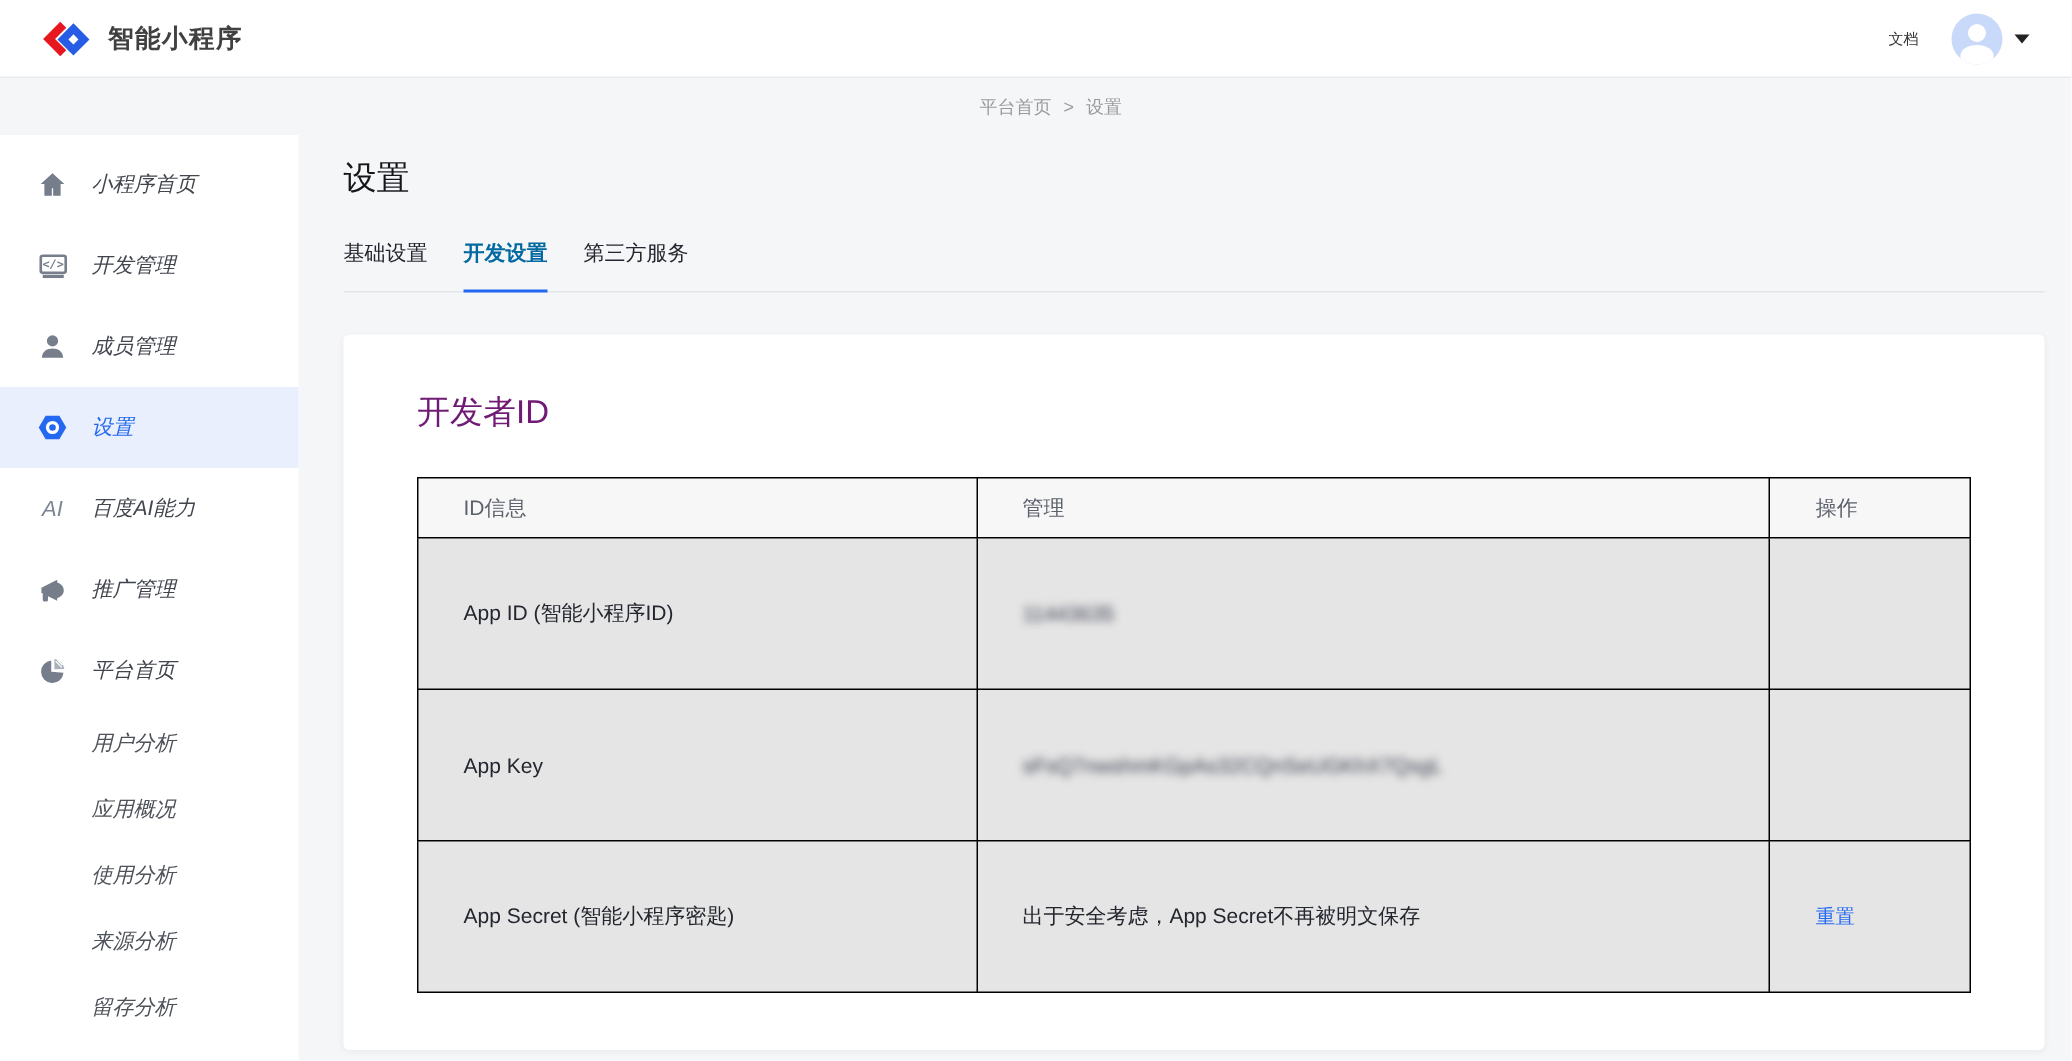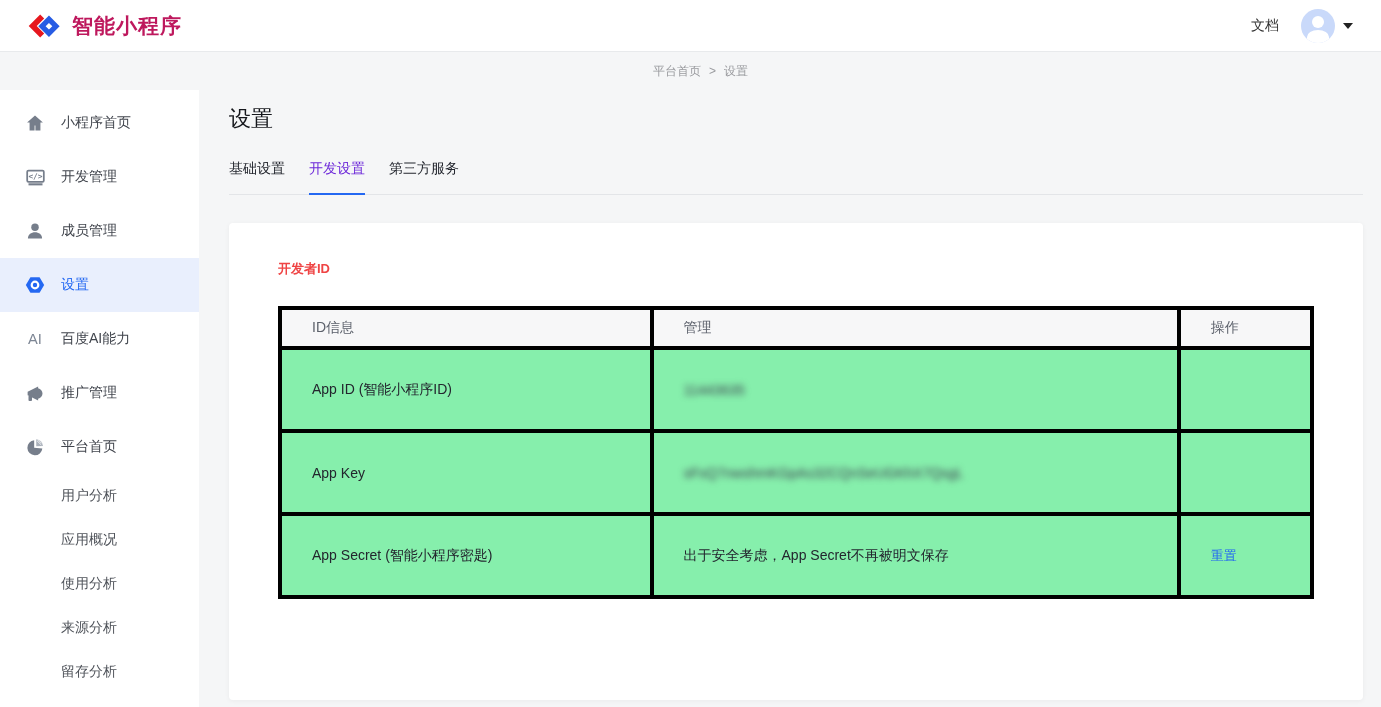--- a/index.html
+++ b/index.html
@@ -12,23 +12,23 @@
   }
 
   
   .topbar {
     position: absolute; top: 0; left: 0; right: 0; height: 52px;
     background: #ffffff; border-bottom: 1px solid #e8eaec;
     display: flex; align-items: center; justify-content: space-between;
     padding: 0 28px; z-index: 10;
   }
   .brand { display: flex; align-items: center; gap: 10px; }
-  .brand-title { font-size: 21px; font-weight: 700; color: #be185d; letter-spacing: 1px; }
+  .brand-title { font-size: 17px; font-weight: 700; color: #404040; letter-spacing: 1px; }
   .topbar-right { display: flex; align-items: center; gap: 22px; }
-  .doc-link { font-size: 14px; color: #333; cursor: pointer; }
+  .doc-link { font-size: 10px; color: #333; cursor: pointer; }
   .avatar-wrap { display: flex; align-items: center; gap: 8px; cursor: pointer; }
   .avatar {
     width: 34px; height: 34px; border-radius: 50%; background: #c9d9fa;
     position: relative; overflow: hidden;
   }
   .avatar .head { position: absolute; top: 7px; left: 11px; width: 12px; height: 12px; border-radius: 50%; background: #fff; }
   .avatar .body { position: absolute; top: 21px; left: 6px; width: 22px; height: 14px; border-radius: 50% 50% 0 0; background: #fff; }
   .caret-down {
     width: 0; height: 0; border-left: 5px solid transparent; border-right: 5px solid transparent;
     border-top: 6px solid #222;
@@ -39,21 +39,21 @@
     position: absolute; top: 52px; left: 0; right: 0; height: 38px;
     display: flex; align-items: center; gap: 8px;
     padding-left: 20px; font-size: 12px; color: #999a9e; justify-content: center;
   }
   .breadcrumb .crumb { cursor: pointer; }
   .breadcrumb .sep { color: #999a9e; }
 
   
   .sidebar {
     position: absolute; top: 90px; left: 0; bottom: 0; width: 199px;
-    background: #ffffff; padding-top: 6px;
+    background: #ffffff; padding-top: 6px; font-style: italic;
   }
   .side-item {
     height: 54px; display: flex; align-items: center; cursor: pointer;
     padding-left: 24px; font-size: 14px; color: #41454d;
   }
   .side-item .icon { width: 22px; height: 22px; margin-right: 15px; display: flex; align-items: center; justify-content: center; }
   .side-item.active { background: #e9effd; color: #2468f2; }
   .side-sub-item {
     height: 44px; display: flex; align-items: center; cursor: pointer;
     padding-left: 61px; font-size: 14px; color: #4e5259;
@@ -61,36 +61,36 @@
 
   
   .main { position: absolute; top: 90px; left: 199px; right: 0; bottom: 0; padding: 14px 18px 0 30px; }
   .page-title { font-size: 22px; font-weight: 500; color: #15171c; }
 
   .tabs { margin-top: 26px; border-bottom: 1px solid #e3e5e8; display: flex; gap: 24px; }
   .tab {
     font-size: 14px; color: #23262e; padding-bottom: 15px; cursor: pointer;
     border-bottom: 2px solid transparent; margin-bottom: -1px;
   }
-  .tab.active { color: #6d28d9; border-bottom-color: #2468f2; font-weight: 400; }
+  .tab.active { color: #0369a1; border-bottom-color: #2468f2; font-weight: 700; }
 
   .card {
     margin-top: 28px; background: #ffffff; border-radius: 4px;
     box-shadow: 0 1px 5px rgba(31,35,41,0.05);
     padding: 37px 49px 38px 49px; height: 477px;
   }
-  .card-heading { font-size: 13px; font-weight: 700; color: #ef4444; }
+  .card-heading { font-size: 22px; font-weight: 400; color: #701a75; }
 
   table.dev-table { width: 100%; border-collapse: collapse; margin-top: 28px; table-layout: fixed; }
-  .dev-table th, .dev-table td { border: 4px solid #000000; text-align: left; margin-left: 25px; }
+  .dev-table th, .dev-table td { border: 1px solid #000000; text-align: left; margin-left: 25px; }
   .dev-table th {
     background: #f7f7f8; height: 40px; padding-left: 30px;
     font-size: 14px; font-weight: 400; color: #5c616b;
   }
-  .dev-table td { height: 83px; padding-left: 30px; font-size: 14px; color: #23262e; background: #86efac; }
+  .dev-table td { height: 101px; padding-left: 30px; font-size: 14px; color: #23262e; background: #e5e5e5; }
   .col-id { width: 36%; }
   .col-manage { width: 51.1%; }
   .col-action { width: 12.9%; }
   .blurred { filter: blur(3px); color: #3d4050; user-select: none; }
   .action-link { color: #2468f2; cursor: pointer; font-size: 13px; }
 
   .icon svg { display: block; }
 </style>
 </head>
 <body>

